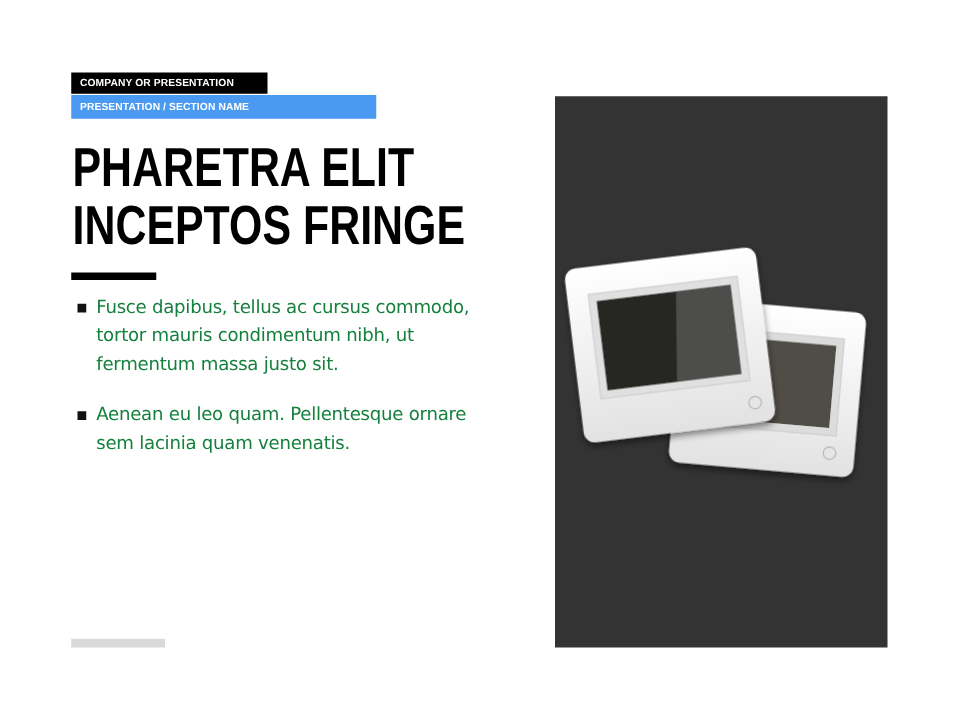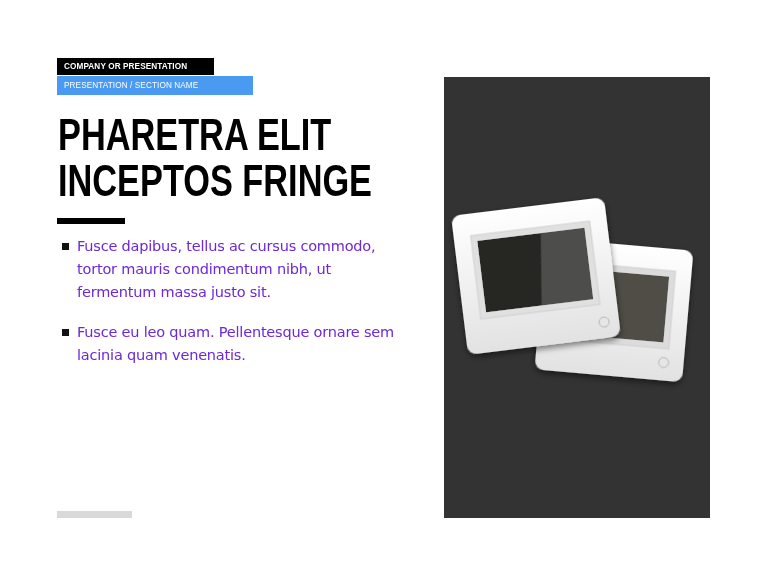--- a/index.html
+++ b/index.html
@@ -1,44 +1,44 @@
 <!DOCTYPE html>
 <html><head>
 <meta charset="utf-8">
 <style>
   html, body { margin: 0; padding: 0; }
   body { width: 768px; height: 576px; background: #ffffff; position: relative; overflow: hidden; font-family: "DejaVu Sans", sans-serif; }
   .tag1 { position: absolute; left: 57px; top: 58px; width: 157px; height: 17px; background: #000; color: #fff; font-family: "Liberation Sans", sans-serif; font-weight: bold; font-size: 8.2px; line-height: 17px; padding-left: 7px; box-sizing: border-box; letter-spacing: 0.1px; }
-  .tag2 { position: absolute; left: 57px; top: 76px; width: 196px; height: 19px; background: #4a9af2; color: #fff; font-family: "Liberation Sans", sans-serif; font-weight: normal; font-size: 8.2px; line-height: 19px; padding-left: 7px; box-sizing: border-box; letter-spacing: 0.1px; }
+  .tag2 { position: absolute; left: 57px; top: 76px; width: 244px; height: 19px; background: #4a9af2; color: #fff; font-family: "Liberation Sans", sans-serif; font-weight: bold; font-size: 8.2px; line-height: 19px; padding-left: 7px; box-sizing: border-box; letter-spacing: 0.1px; }
   .title { position: absolute; left: 58px; top: 112px; width: 340px; margin: 0; font-family: "Liberation Sans", sans-serif; font-weight: bold; font-size: 44px; line-height: 46px; color: #000; transform: scaleX(0.78); transform-origin: left top; white-space: nowrap; }
   .title span { display: block; }
   .rule { position: absolute; left: 57px; top: 218px; width: 68px; height: 6px; background: #000; }
   .bullets { position: absolute; left: 60px; top: 235px; width: 340px; margin: 0; padding: 0; list-style: none; }
-  .bullets li { position: relative; padding-left: 17px; font-size: 14.5px; line-height: 23px; color: #6d28d9; margin-bottom: 17px; font-family: "DejaVu Sans", sans-serif; letter-spacing: -0.2px; }
+  .bullets li { position: relative; padding-left: 17px; font-size: 14.5px; line-height: 23px; color: #15803d; margin-bottom: 17px; font-family: "DejaVu Sans", sans-serif; letter-spacing: -0.2px; }
   .bullets li .sq { position: absolute; left: 2px; top: 8px; width: 7px; height: 7px; background: #111; }
   .footer-bar { position: absolute; left: 57px; top: 511px; width: 75px; height: 7px; background: #d9d9d9; }
   .panel { position: absolute; left: 444px; top: 77px; width: 266px; height: 441px; background: #333333; }
   .panel svg { position: absolute; left: 0; top: 0; }
 </style>
 </head>
 <body>
 
 <div class="tag1">COMPANY OR PRESENTATION NAME</div>
 <div class="tag2">PRESENTATION / SECTION NAME</div>
 
 <h1 class="title">
   <span>PHARETRA ELIT</span>
   <span>INCEPTOS FRINGE</span>
 </h1>
 
 <div class="rule"></div>
 
 <ul class="bullets">
   <li><span class="sq"></span><span>Fusce dapibus, tellus ac cursus commodo, tortor mauris condimentum nibh, ut fermentum massa justo sit.</span></li>
-  <li><span class="sq"></span><span>Fusce eu leo quam. Pellentesque ornare sem lacinia quam venenatis.</span></li>
+  <li><span class="sq"></span><span>Aenean eu leo quam. Pellentesque ornare sem lacinia quam venenatis.</span></li>
 </ul>
 
 <div class="footer-bar"></div>
 
 <div class="panel">
   <svg width="266" height="441" viewBox="0 0 266 441">
     <defs>
       <linearGradient id="fr" x1="0" y1="0" x2="0" y2="1">
         <stop offset="0" stop-color="#ffffff"></stop>
         <stop offset="1" stop-color="#e2e2e2"></stop>

